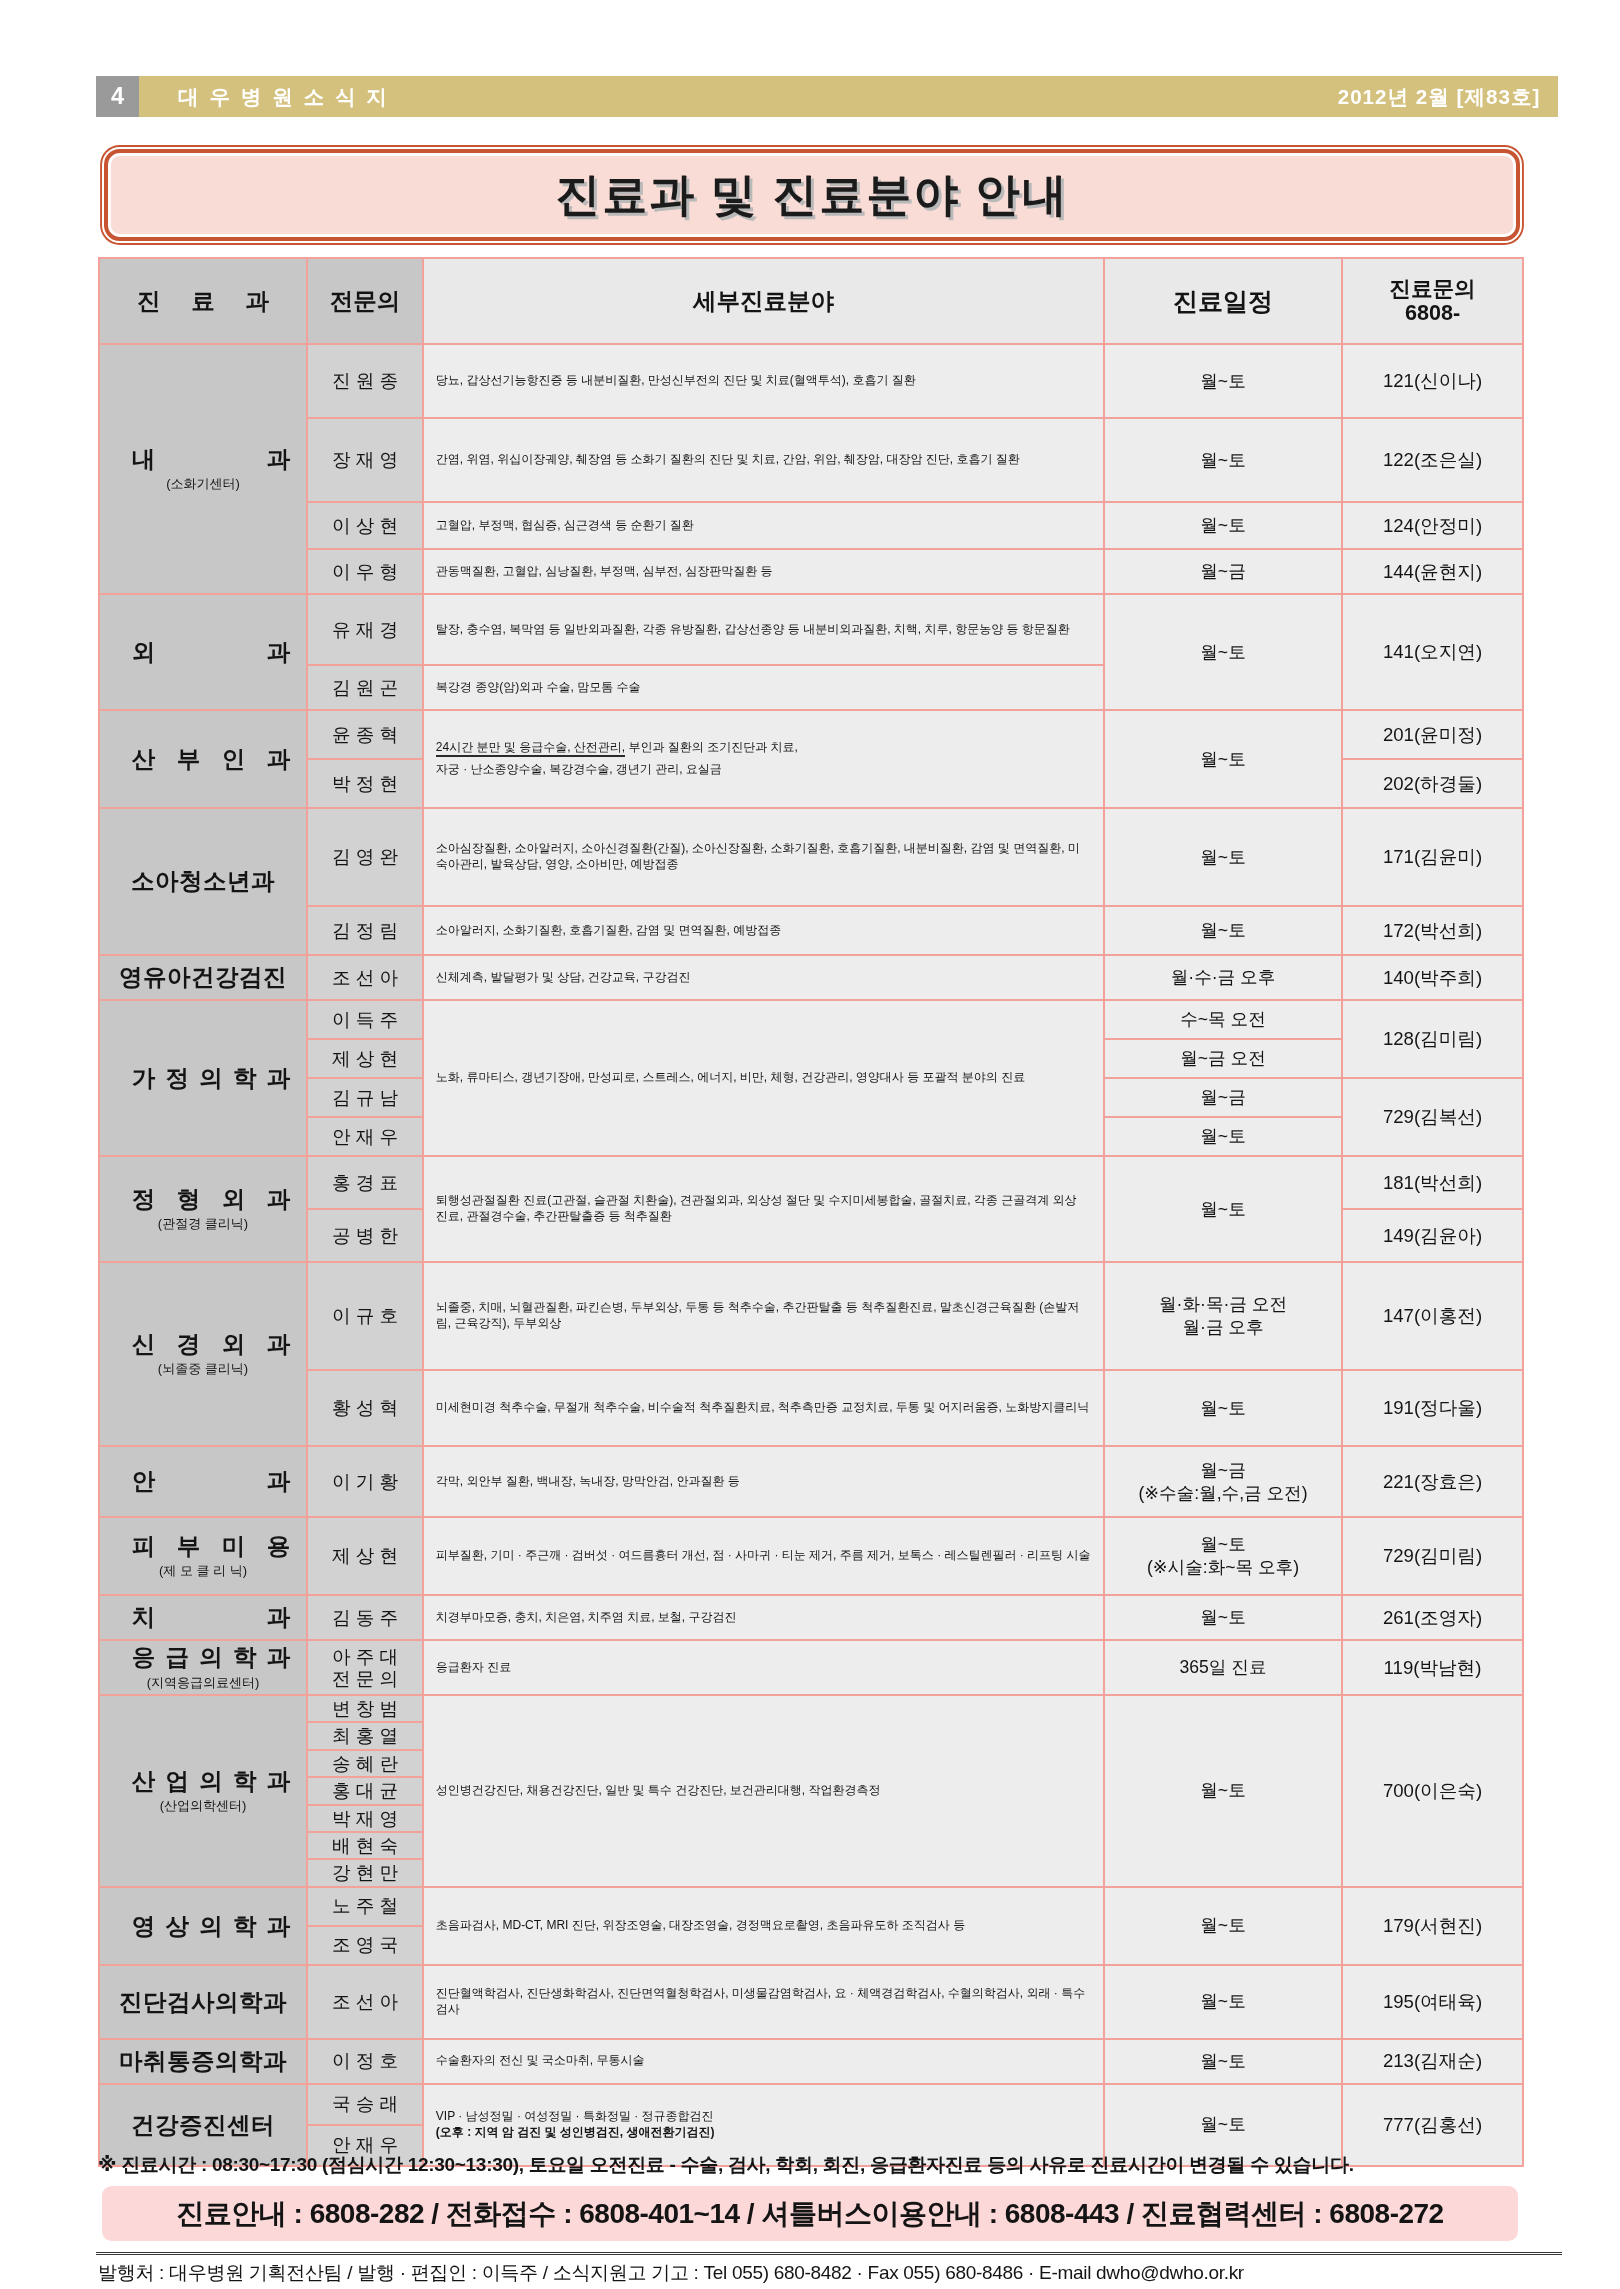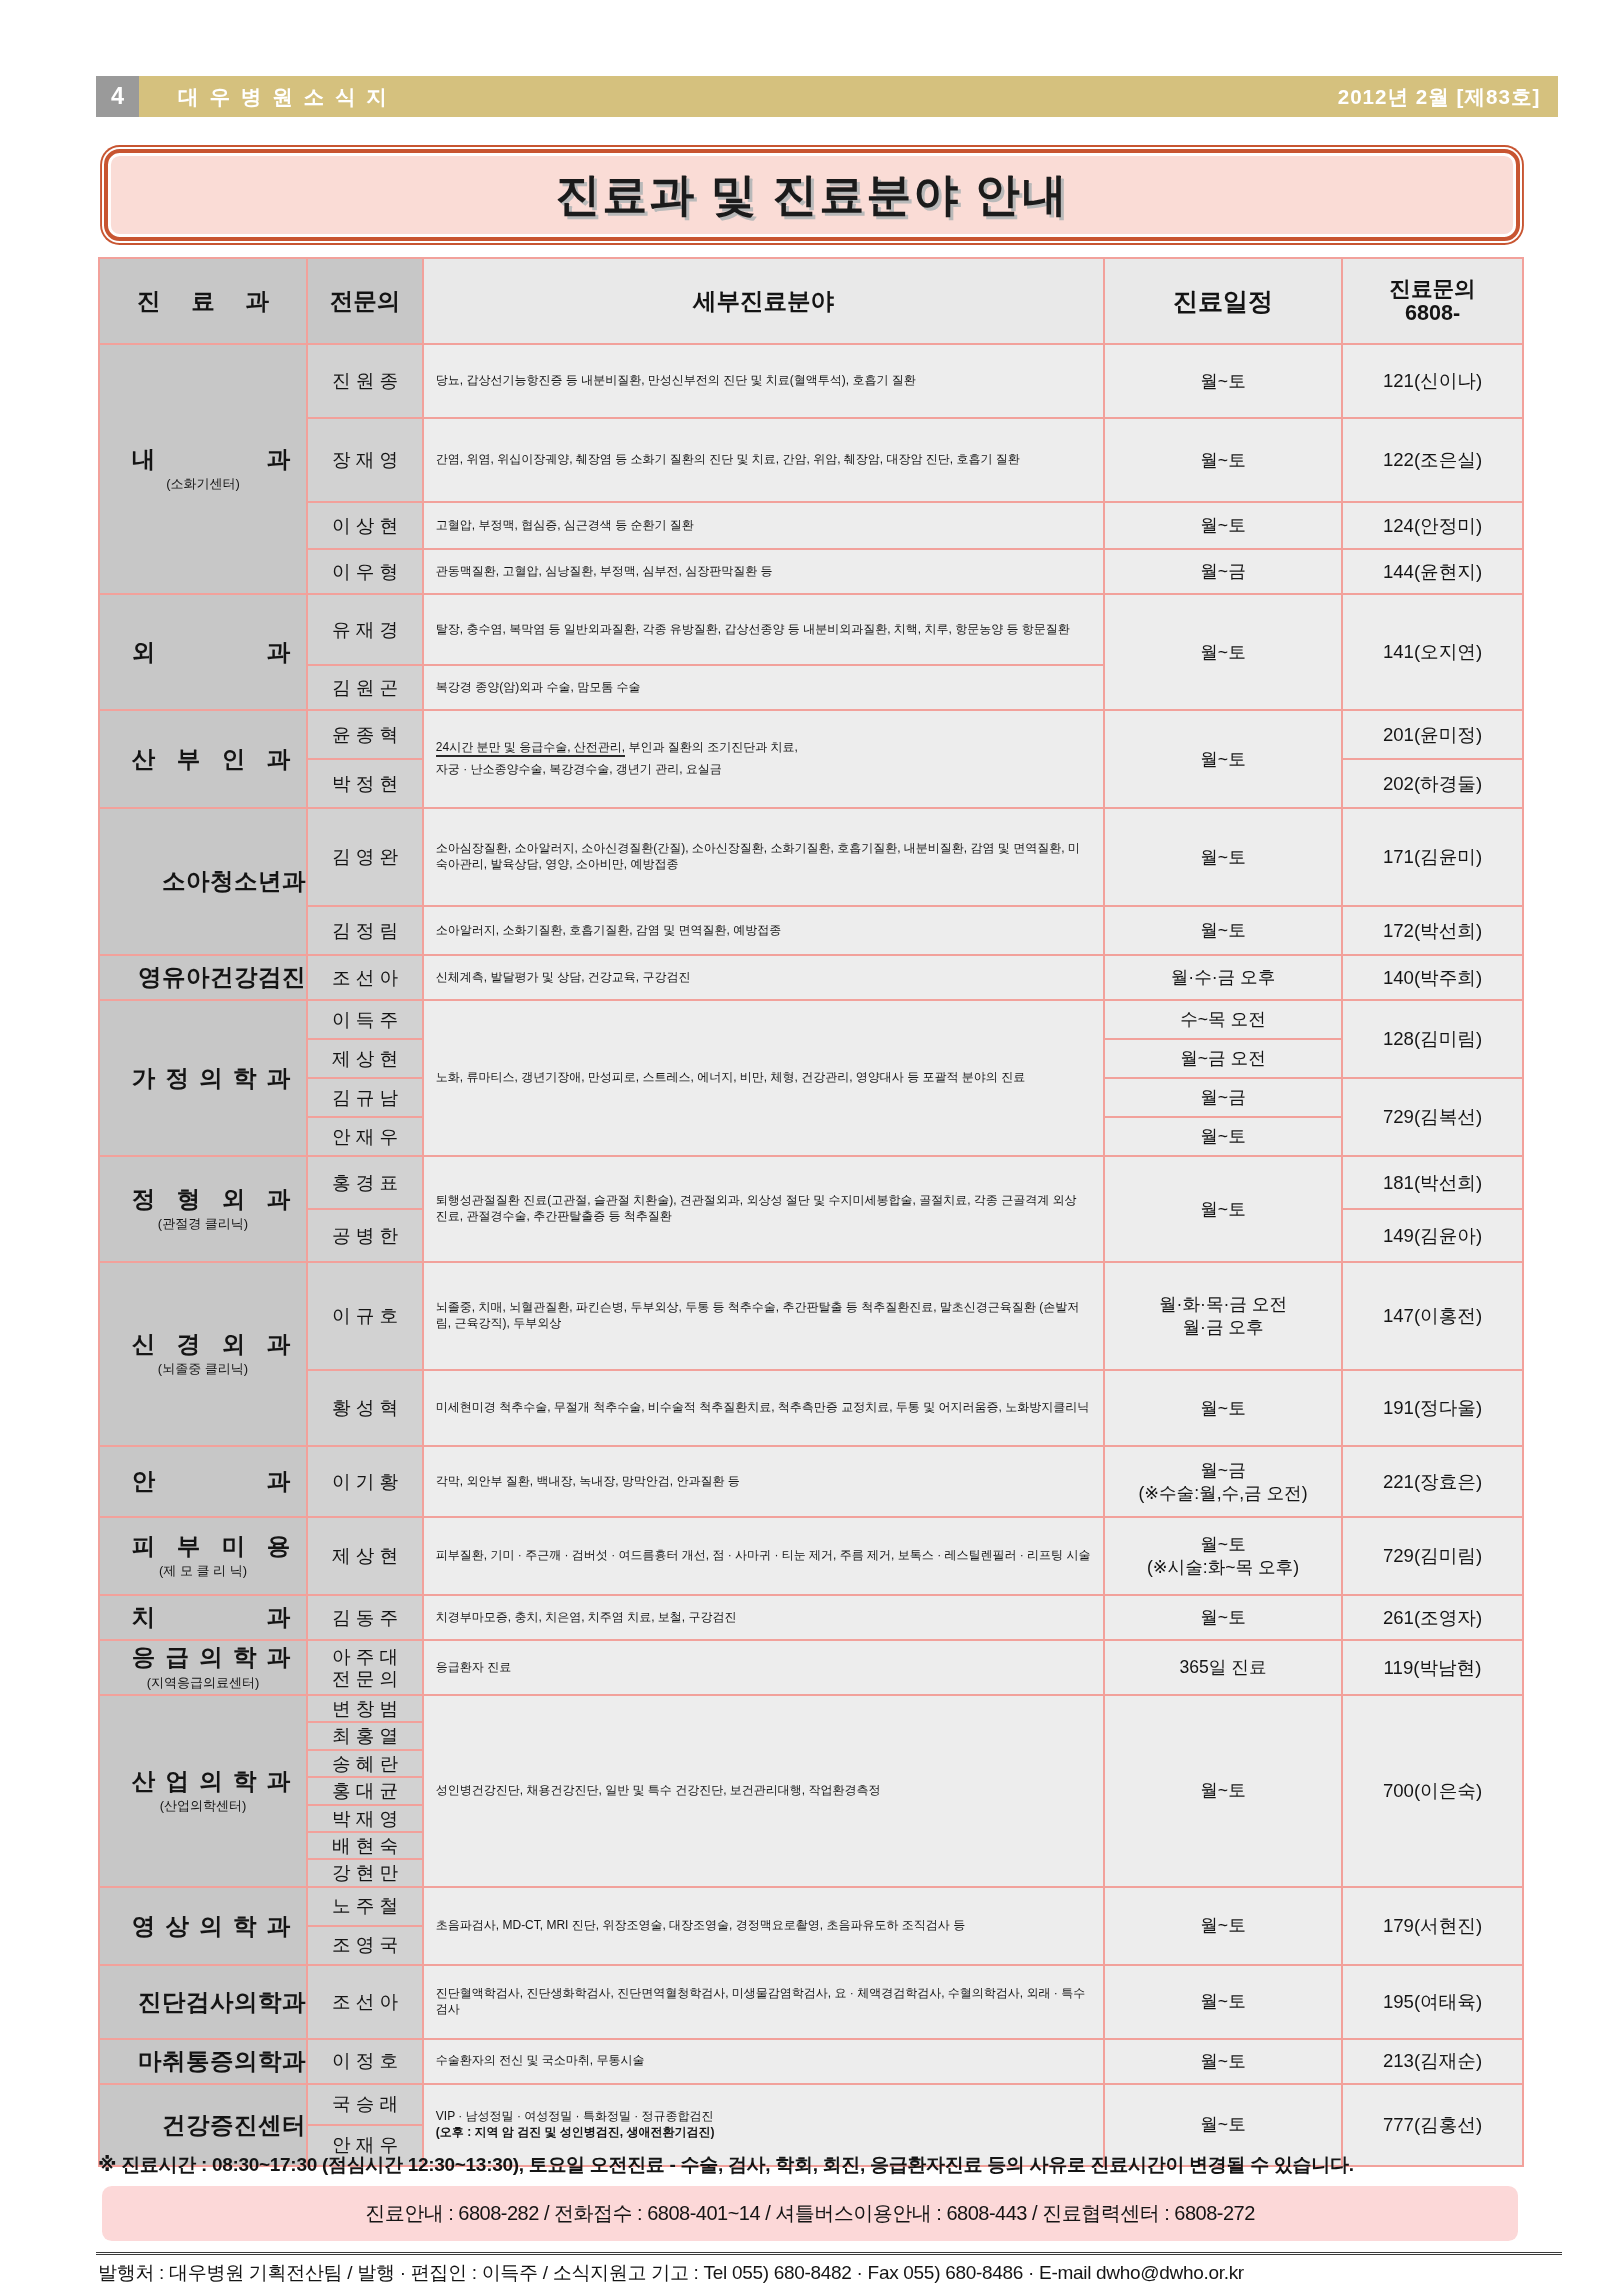--- a/index.html
+++ b/index.html
@@ -29,34 +29,34 @@
   thead th{height:80px;}
   .hdept,.hdoc{background:#c7c7c7;font-weight:bold;font-size:23.5px;}
   .hdept div{text-align:justify;text-align-last:justify;padding:0 33px;}
   .hfield,.hsched,.hcontact{background:#e9e9e9;font-weight:bold;}
   .hfield{font-size:23.5px;}
   .hsched{font-size:25px;}
   .hcontact{font-size:21.6px;line-height:1.1;}
   td.dept{background:#c7c7c7;text-align:center;padding:2px 0;}
   .dept-name{font-weight:bold;font-size:23.5px;line-height:1.2;}
   .dept-name.just{text-align:justify;text-align-last:justify;padding:0 15.7px;margin-left:16px;}
-  .dept-name.solid{text-align:right;letter-spacing:0.5px;}
+  .dept-name.solid{text-align:center;letter-spacing:0.5px;}
   .dept-sub{font-size:13px;margin-top:2px;font-weight:400;}
   td.doc{background:#d2d2d2;text-align:center;font-size:18.6px;padding:2px 15px;line-height:1.15;}
   td.field{background:#ededed;text-align:left;font-size:12px;line-height:1.3;padding:3.9px 11.8px;}
   td.sched{background:#ededed;text-align:center;font-size:17.6px;line-height:1.3;}
   td.contact{background:#ededed;text-align:center;font-size:18.6px;}
   .uline{border-bottom:2px solid #2a2a2a;padding-bottom:1px;}
   .boldline{font-weight:bold;}
   
   .note{position:absolute;left:98px;top:2152px;width:1424px;font-size:19px;
     font-weight:bold;letter-spacing:-0.3px;}
   .phonebar{position:absolute;left:102px;top:2186px;width:1416px;height:55px;
     background:#fcd8d8;border-radius:9.8px;display:flex;align-items:center;justify-content:center;}
-  .phonebar span{font-size:20px;font-weight:normal;letter-spacing:-0.5px;}
+  .phonebar span{font-size:28px;font-weight:bold;letter-spacing:-0.5px;}
   .footer{position:absolute;left:96px;top:2252px;width:1462px;
     border-top:3.9px double #3a3a3a;border-bottom:3.9px double #3a3a3a;
     padding:4.9px 2px;font-size:19px;letter-spacing:-0.3px;}
 </style>
 </head>
 <body>
 
 <div class="topbar">
   <div class="pagenum">4</div>
   <div class="tanbar">

